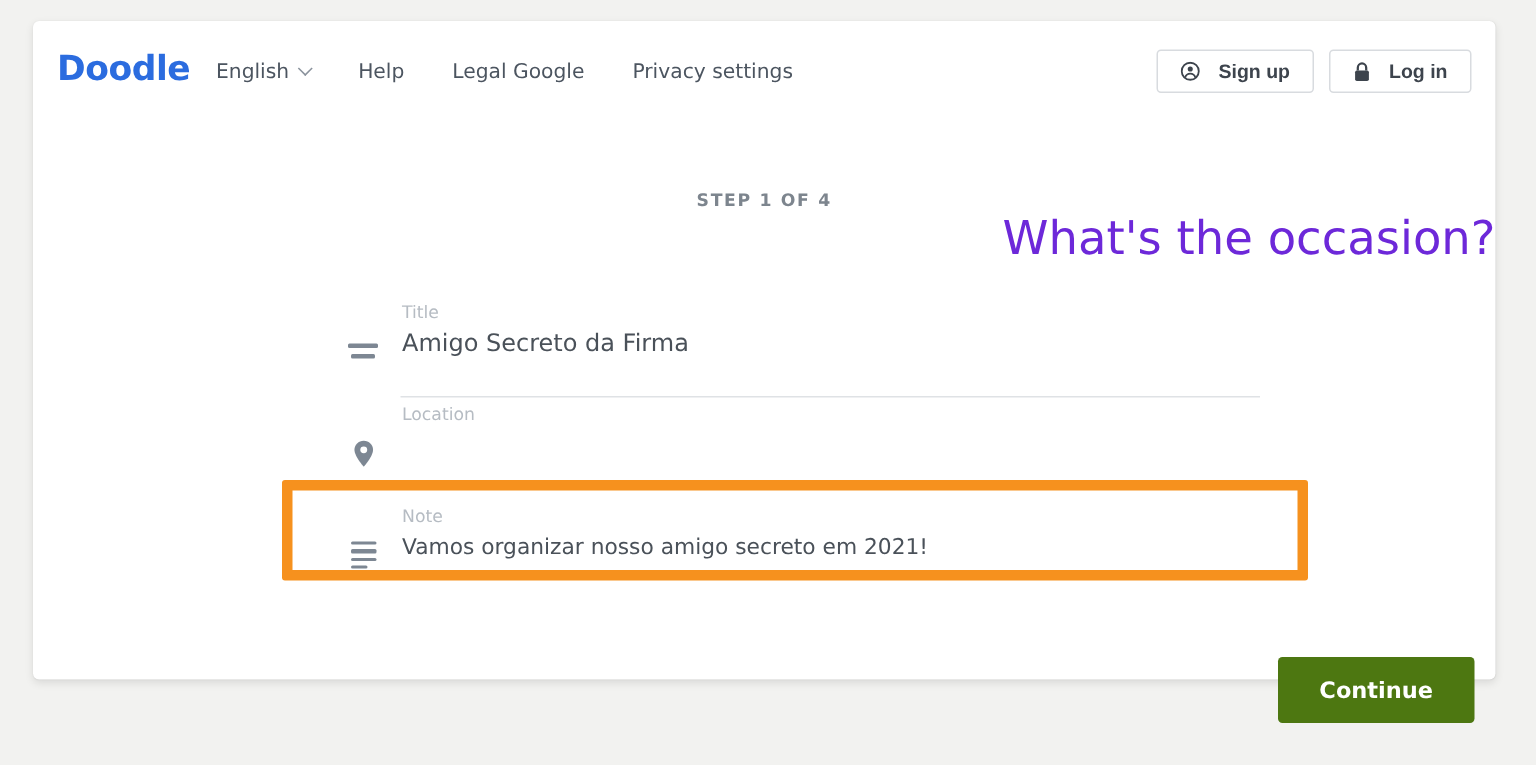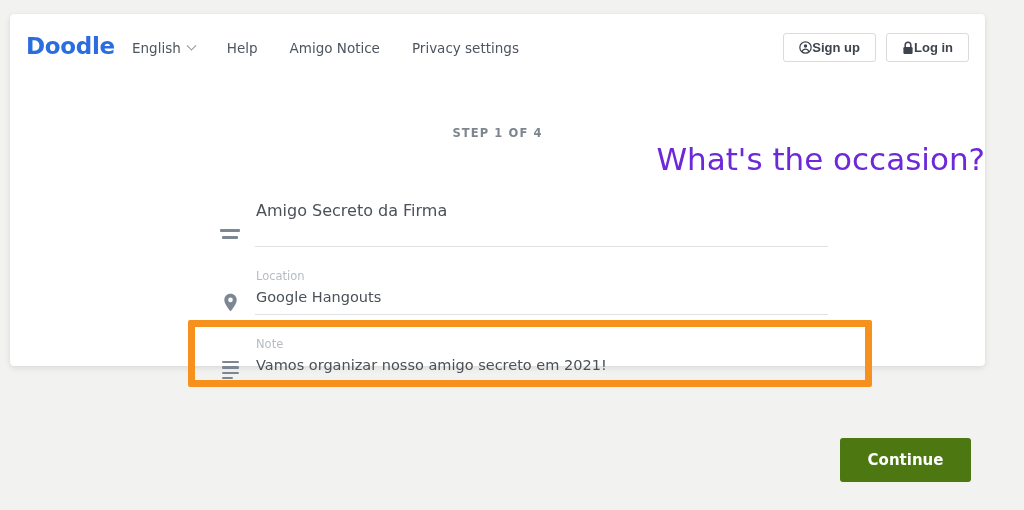--- a/index.html
+++ b/index.html
@@ -6,22 +6,22 @@
   html, body {
     width: 1024px; height: 510px;
     background: #f2f2f0;
     font-family: "DejaVu Sans", "Liberation Sans", sans-serif;
     overflow: hidden;
   }
 
   
   .card {
     position: absolute;
-    left: 10px; top: 14px;
-    width: 975px; height: 352px;
+    left: 22px; top: 14px;
+    width: 975px; height: 439px;
     background: #ffffff;
     border-radius: 4px;
     box-shadow: 0 2px 6px rgba(0,0,0,0.10), 0 0 1px rgba(0,0,0,0.08);
   }
 
   
   .header {
     position: absolute;
     left: 0; top: 0; right: 0; height: 68px;
   }
@@ -61,21 +61,21 @@
   .auth {
     position: absolute;
     right: 16px; top: 19px;
     display: flex;
     gap: 10px;
   }
   .auth-btn {
     display: flex;
     align-items: center;
     justify-content: center;
-    gap: 0;
+    gap: 12px;
     height: 29px;
     padding: 0 15px;
     border: 1px solid #d8dbdf;
     border-radius: 3px;
     background: #fff;
     font-size: 13px;
     font-weight: bold;
     color: #3d444d;
     cursor: pointer;
     white-space: nowrap;
@@ -201,21 +201,21 @@
   <div class="header">
 
     <div class="logo">Doodle</div>
 
     <div class="nav">
       <div class="nav-item">
         <span>English</span>
         <span class="chevron-down"></span>
       </div>
       <div class="nav-item">Help</div>
-      <div class="nav-item">Amigo Notice</div>
+      <div class="nav-item">Legal Google</div>
       <div class="nav-item">Privacy settings</div>
     </div>
 
     <div class="auth">
       <button class="auth-btn">
         <span>
           <svg width="13" height="13" viewBox="0 0 16 16">
             <circle cx="8" cy="8" r="7" fill="none" stroke="#3d444d" stroke-width="1.5"></circle>
             <circle cx="8" cy="6.2" r="2.1" fill="#3d444d"></circle>
             <path d="M3.8 13.2c0.7-2.2 2.3-3.2 4.2-3.2s3.5 1 4.2 3.2" fill="none" stroke="#3d444d" stroke-width="1.5"></path>
@@ -241,34 +241,34 @@
   <div class="form">
 
     <div class="field">
       <span class="field-icon bars-title">
         <span style="display:block">
           <i></i>
             <i></i>
         </span>
       </span>
       <div class="field-body">
+        <div class="field-label">Title</div>
         <input class="field-input" type="text" value="Amigo Secreto da Firma" style="">
       </div>
     </div>
 
     <div class="field">
       <span class="field-icon">
         <svg width="15" height="19" viewBox="0 0 15 19">
           <path d="M7.5 0.8C4 0.8 1.3 3.5 1.3 6.9c0 4.5 6.2 11.3 6.2 11.3s6.2-6.8 6.2-11.3C13.7 3.5 11 0.8 7.5 0.8z" fill="#7d8793"></path>
           <circle cx="7.5" cy="6.9" r="2.3" fill="#ffffff"></circle>
         </svg>
       </span>
       <div class="field-body">
         <div class="field-label">Location</div>
-        <input class="field-input small" type="text" value="Google Hangouts" style="">
       </div>
     </div>
 
     <div class="field">
       <span class="field-icon bars-note">
         <span style="display:block">
           <i></i>
             <i></i>
             <i></i>
             <i></i>

